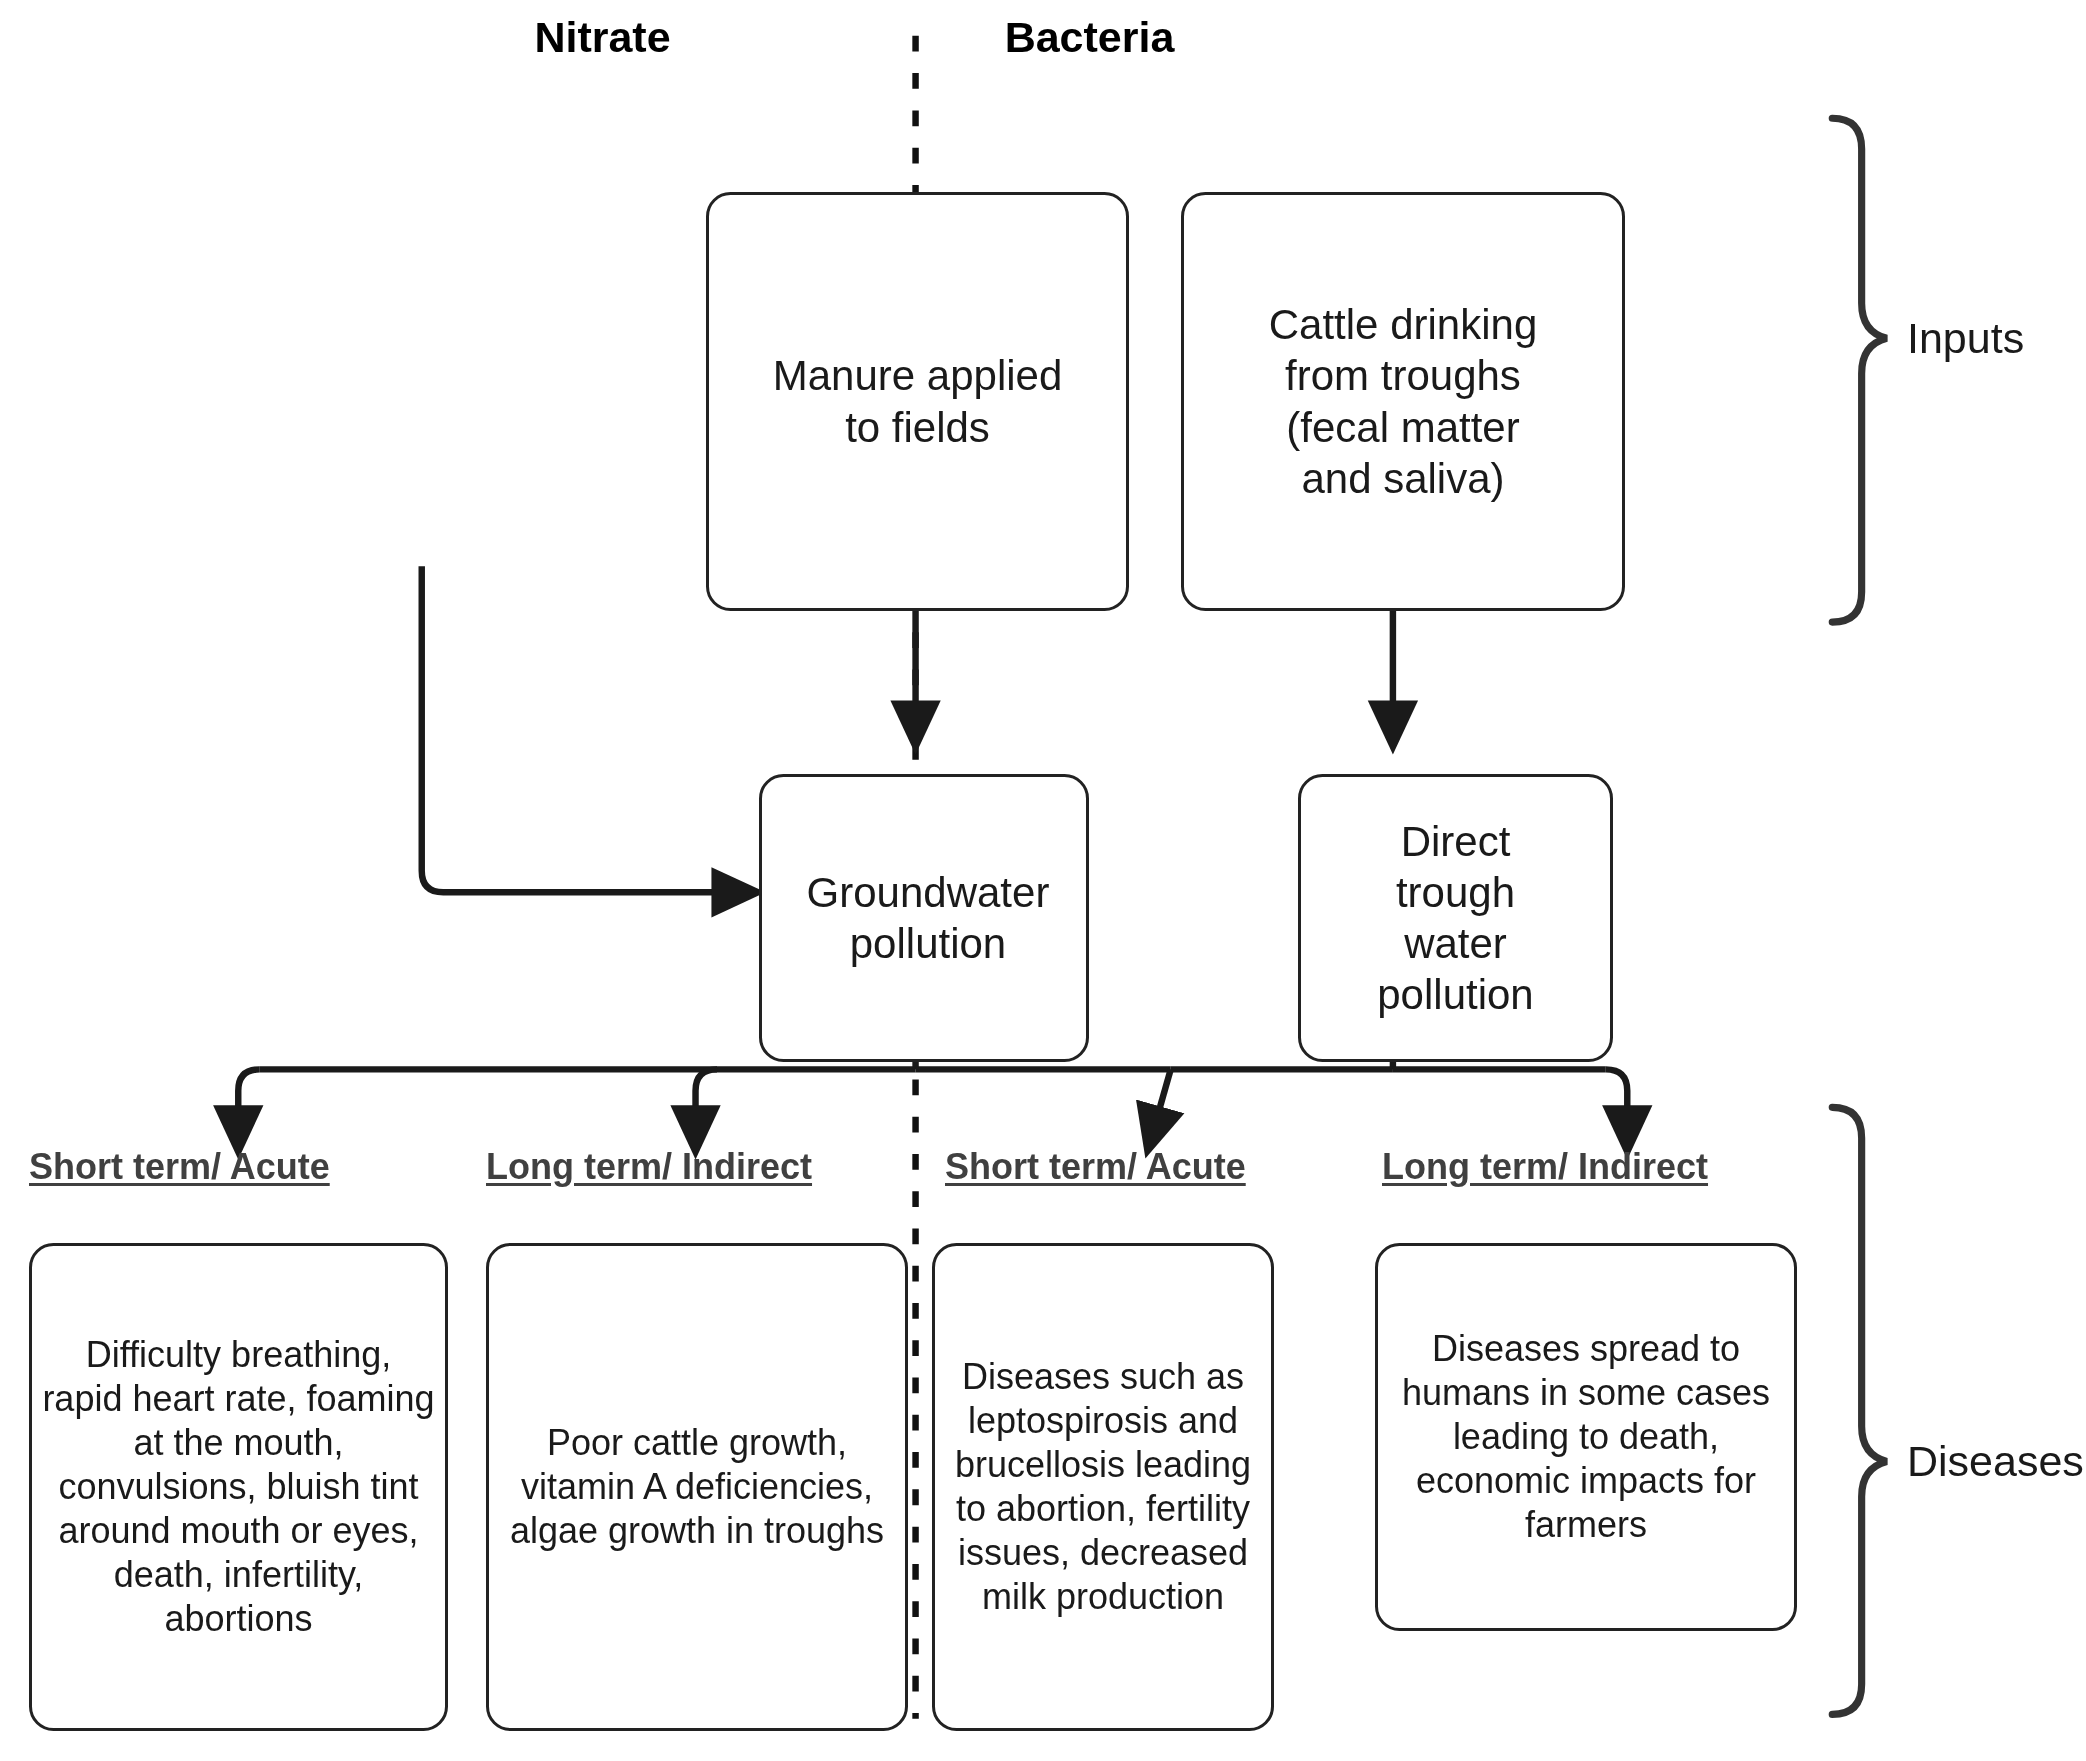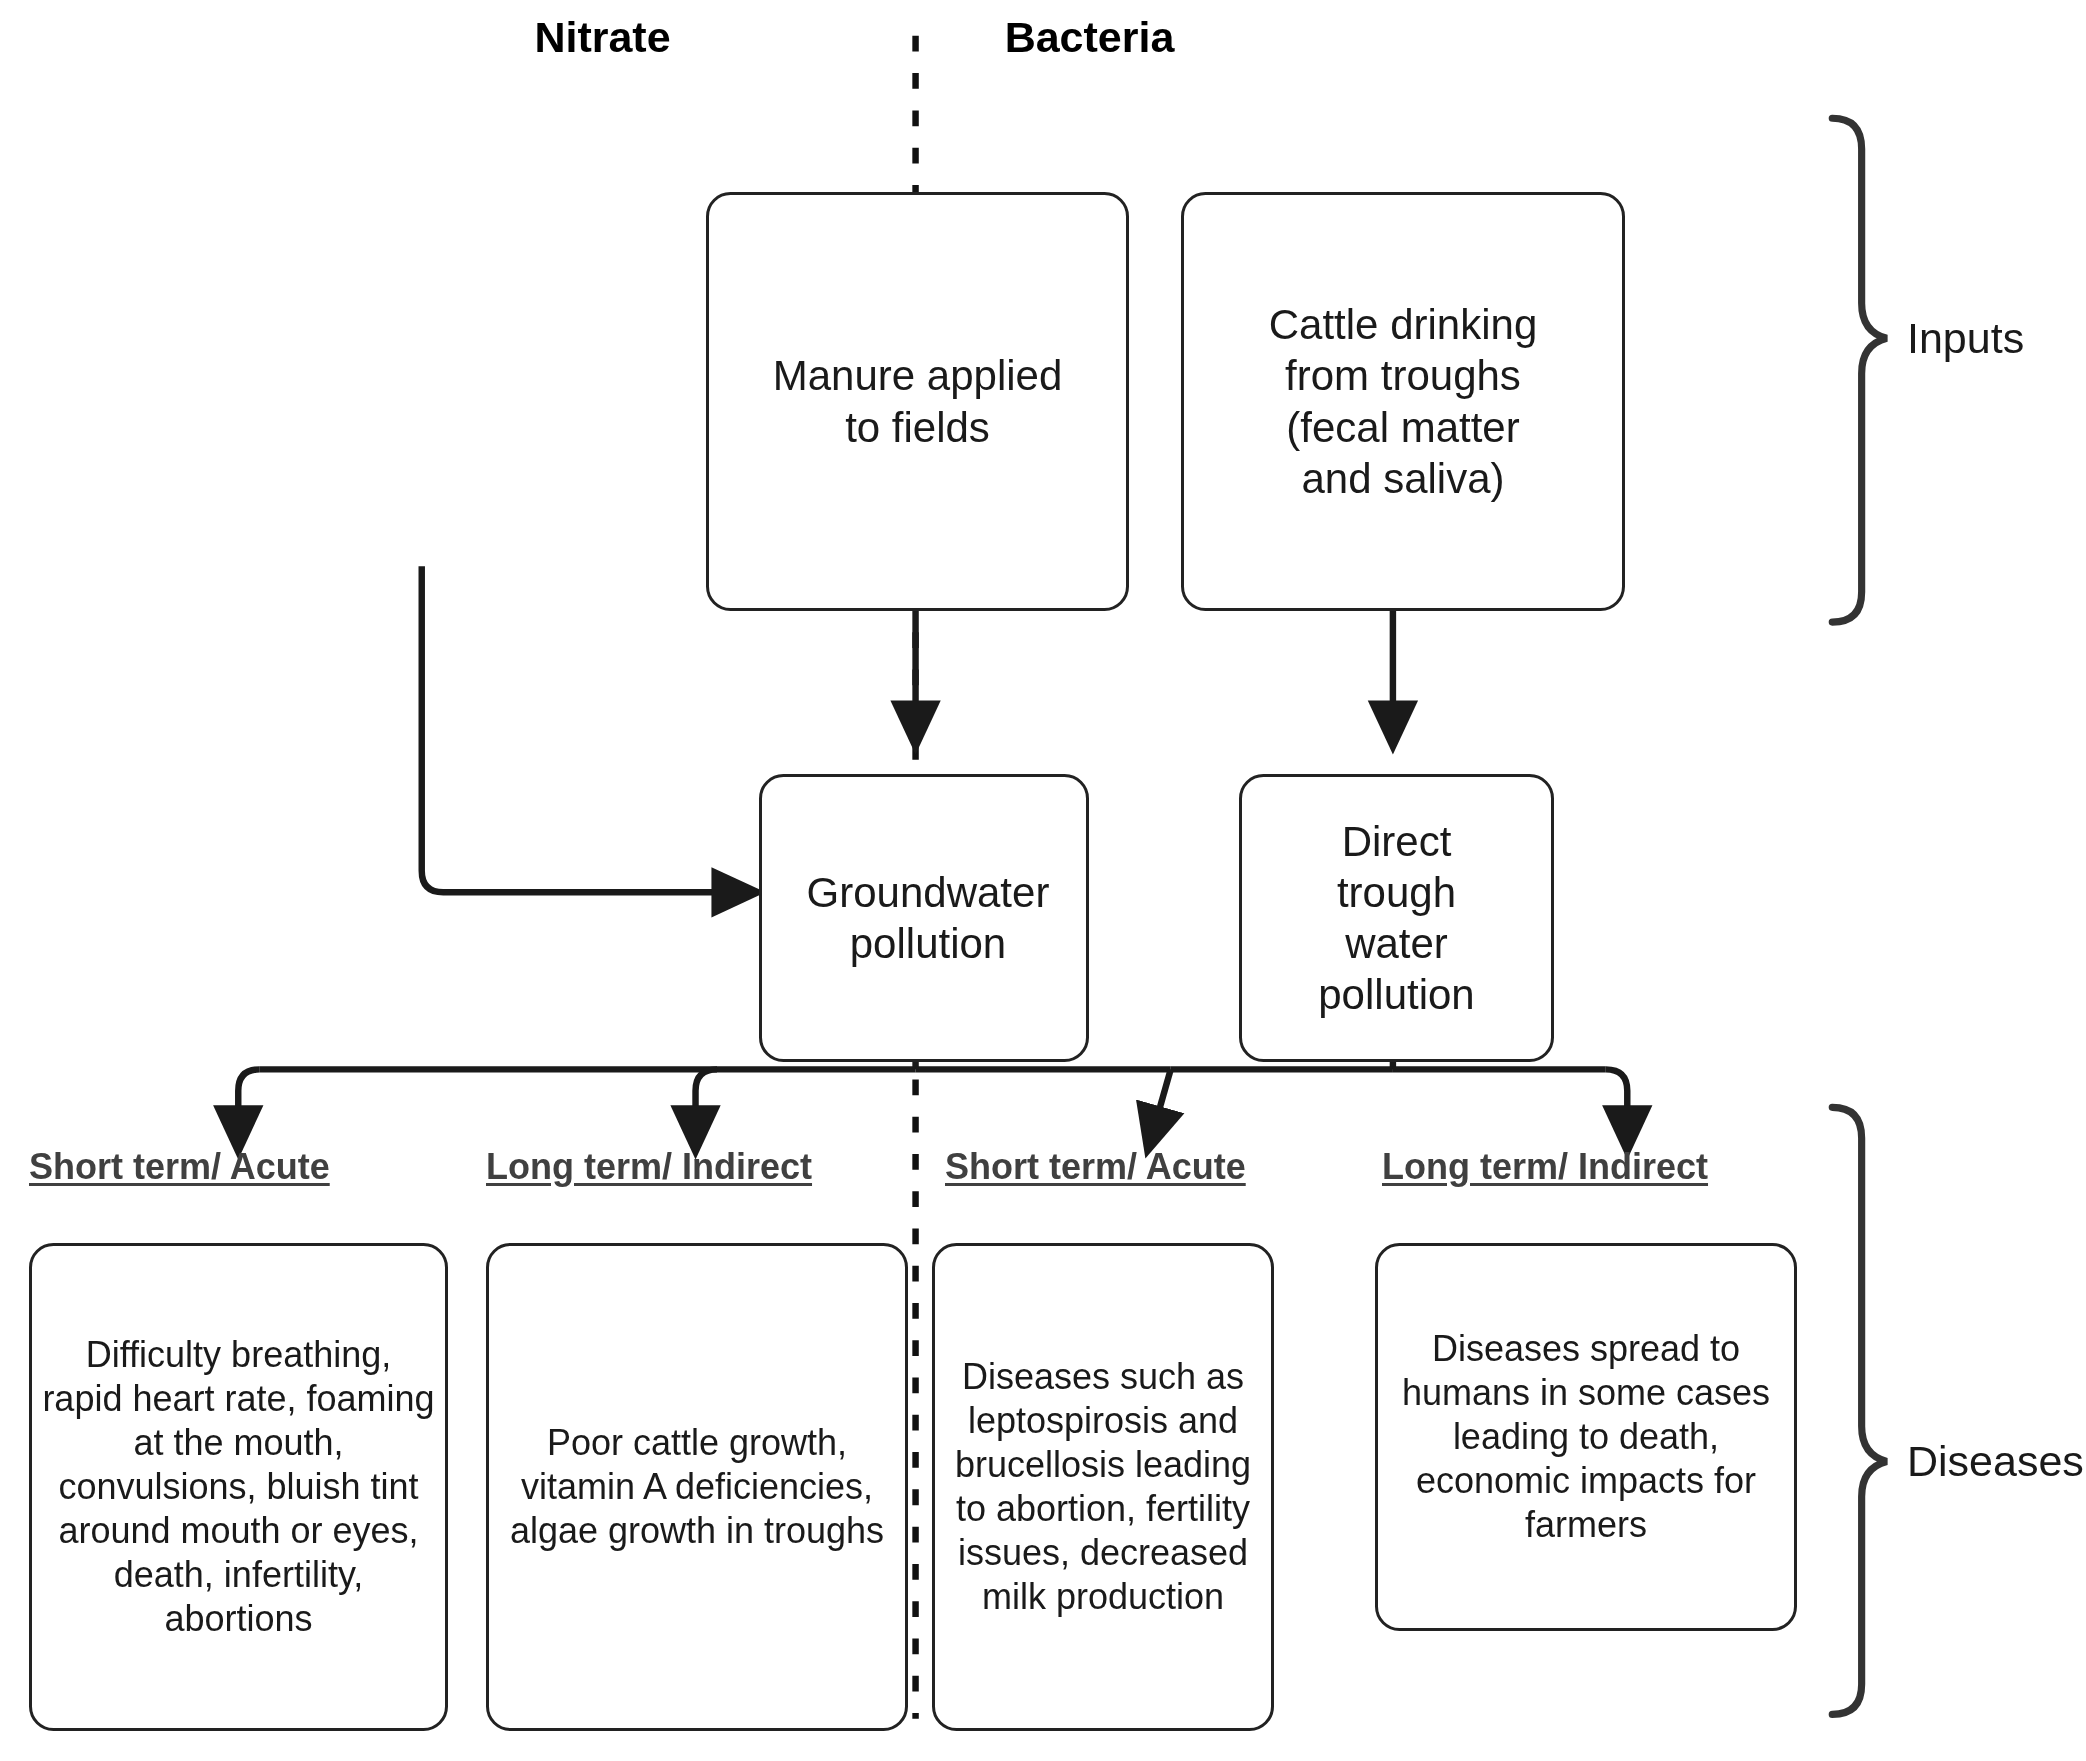--- a/index.html
+++ b/index.html
@@ -143,21 +143,21 @@
 from troughs
 (fecal matter
 and saliva)</span>
   </div>
 
   <div class="node-box mid-box" style="left:759px; top:730px; width:330px; height:288px;padding-left:8px;">
     <span class="node-text">Groundwater
 pollution</span>
   </div>
 
-  <div class="node-box mid-box" style="left:1239px; top:730px; width:315px; height:288px;">
+  <div class="node-box mid-box" style="left:1298px; top:730px; width:315px; height:288px;">
     <span class="node-text">Direct
 trough
 water
 pollution</span>
   </div>
 
   <div class="impact-header" style="left:29px; top:1146px; width:419px;">Short term/ Acute</div>
   <div class="impact-header" style="left:486px; top:1146px; width:430px;">Long term/ Indirect</div>
   <div class="impact-header" style="left:945px; top:1146px; width:419px;">Short term/ Acute</div>
   <div class="impact-header" style="left:1382px; top:1146px; width:430px;">Long term/ Indirect</div>

